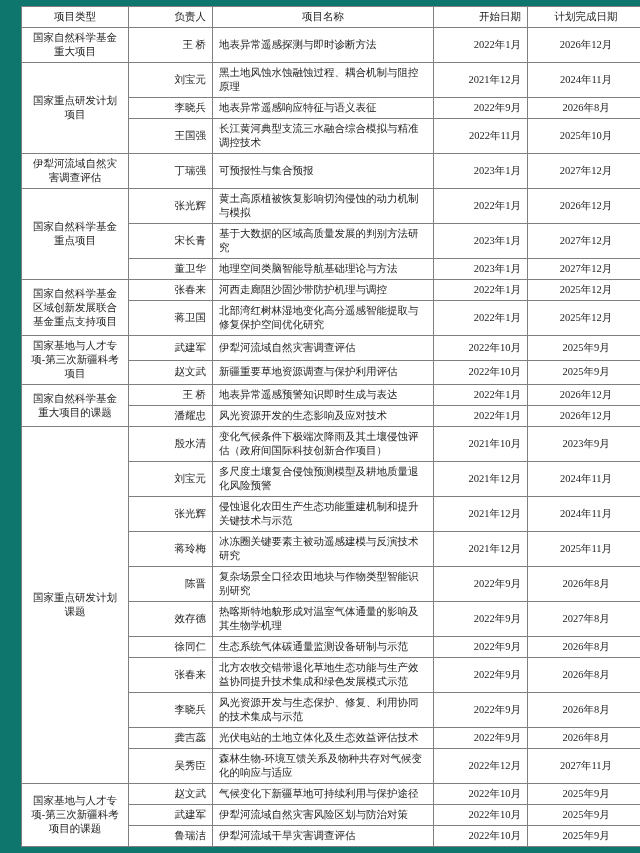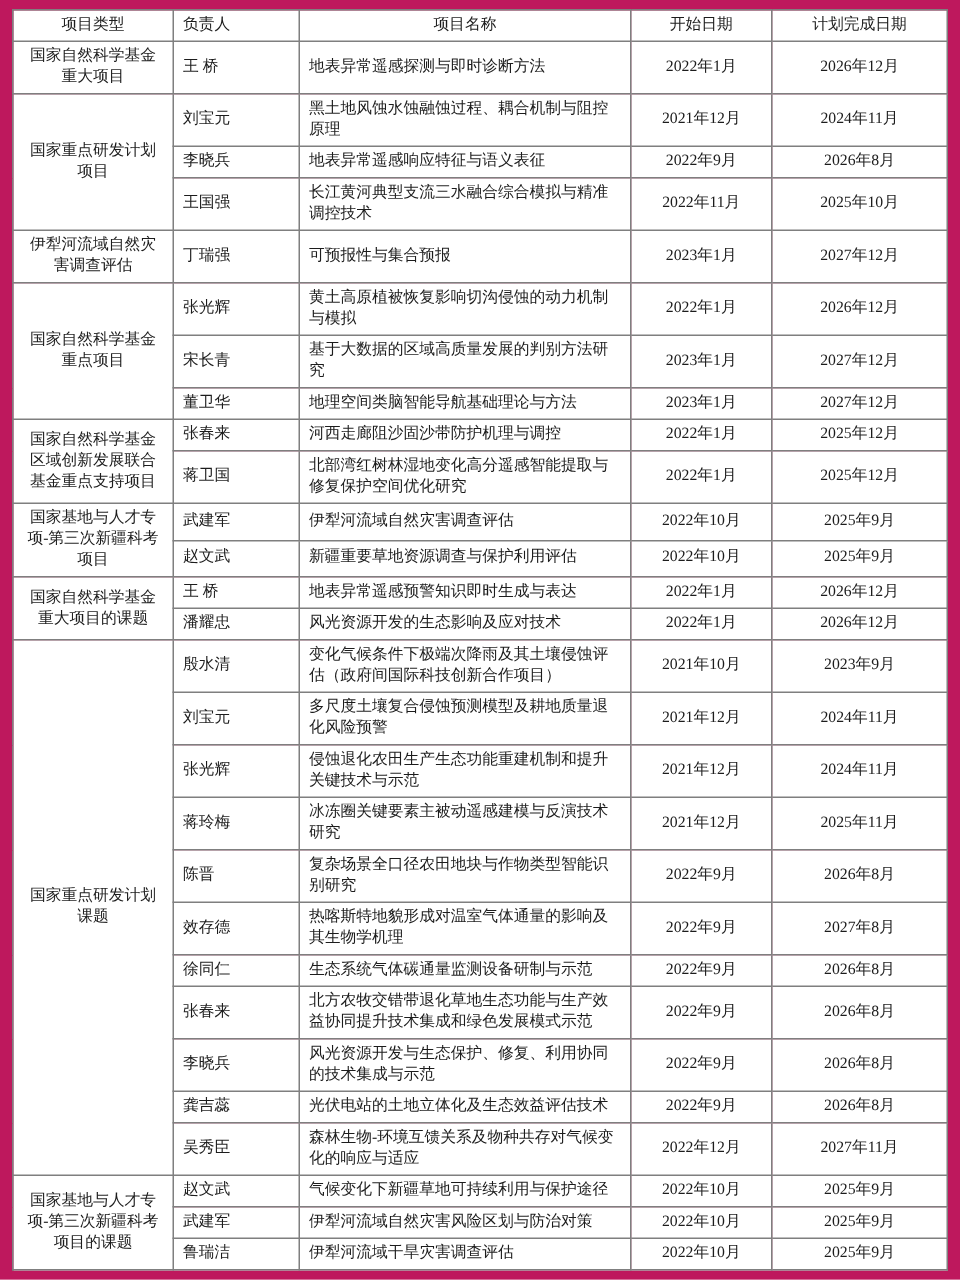--- a/index.html
+++ b/index.html
@@ -4,23 +4,23 @@
 <style>
   html, body {
     margin: 0;
     padding: 0;
     background: #ffffff;
     width: 640px;
   }
   .page {
     width: 640px;
     min-height: 853px;
-    background: #be185d;
+    background: #0f766e;
     box-sizing: border-box;
-    padding: 6px 8px;
+    padding: 6px 21px;
   }
   table.projects {
     border-collapse: collapse;
     table-layout: fixed;
     width: 623px;
     font-family: "Liberation Serif", "DejaVu Serif", serif;
     font-size: 10.5px;
     line-height: 14px;
     color: #1c1c1c;
   }
@@ -34,23 +34,23 @@
     word-break: break-all;
   }
   
   col.w-type { width: 107px; }
   col.w-leader { width: 84px; }
   col.w-project { width: 221px; }
   col.w-start { width: 94px; }
   col.w-end { width: 117px; }
 
   .c1 { text-align: center; }
-  .c2 { text-align: left; }
+  .c2 { text-align: right; }
   .c3 { text-align: left; padding-left: 8px; padding-right: 8px; margin-left: 28px; }
-  .c4 { text-align: center; padding-left: 12px; }
+  .c4 { text-align: right; padding-left: 12px; }
   .c5 { text-align: center; padding-left: 12px; }
   thead th { height: 14px; }
   tbody td { height: 14px; }
 </style>
 </head>
 <body>
 
 <div class="page">
   <table class="projects">
     <colgroup>

